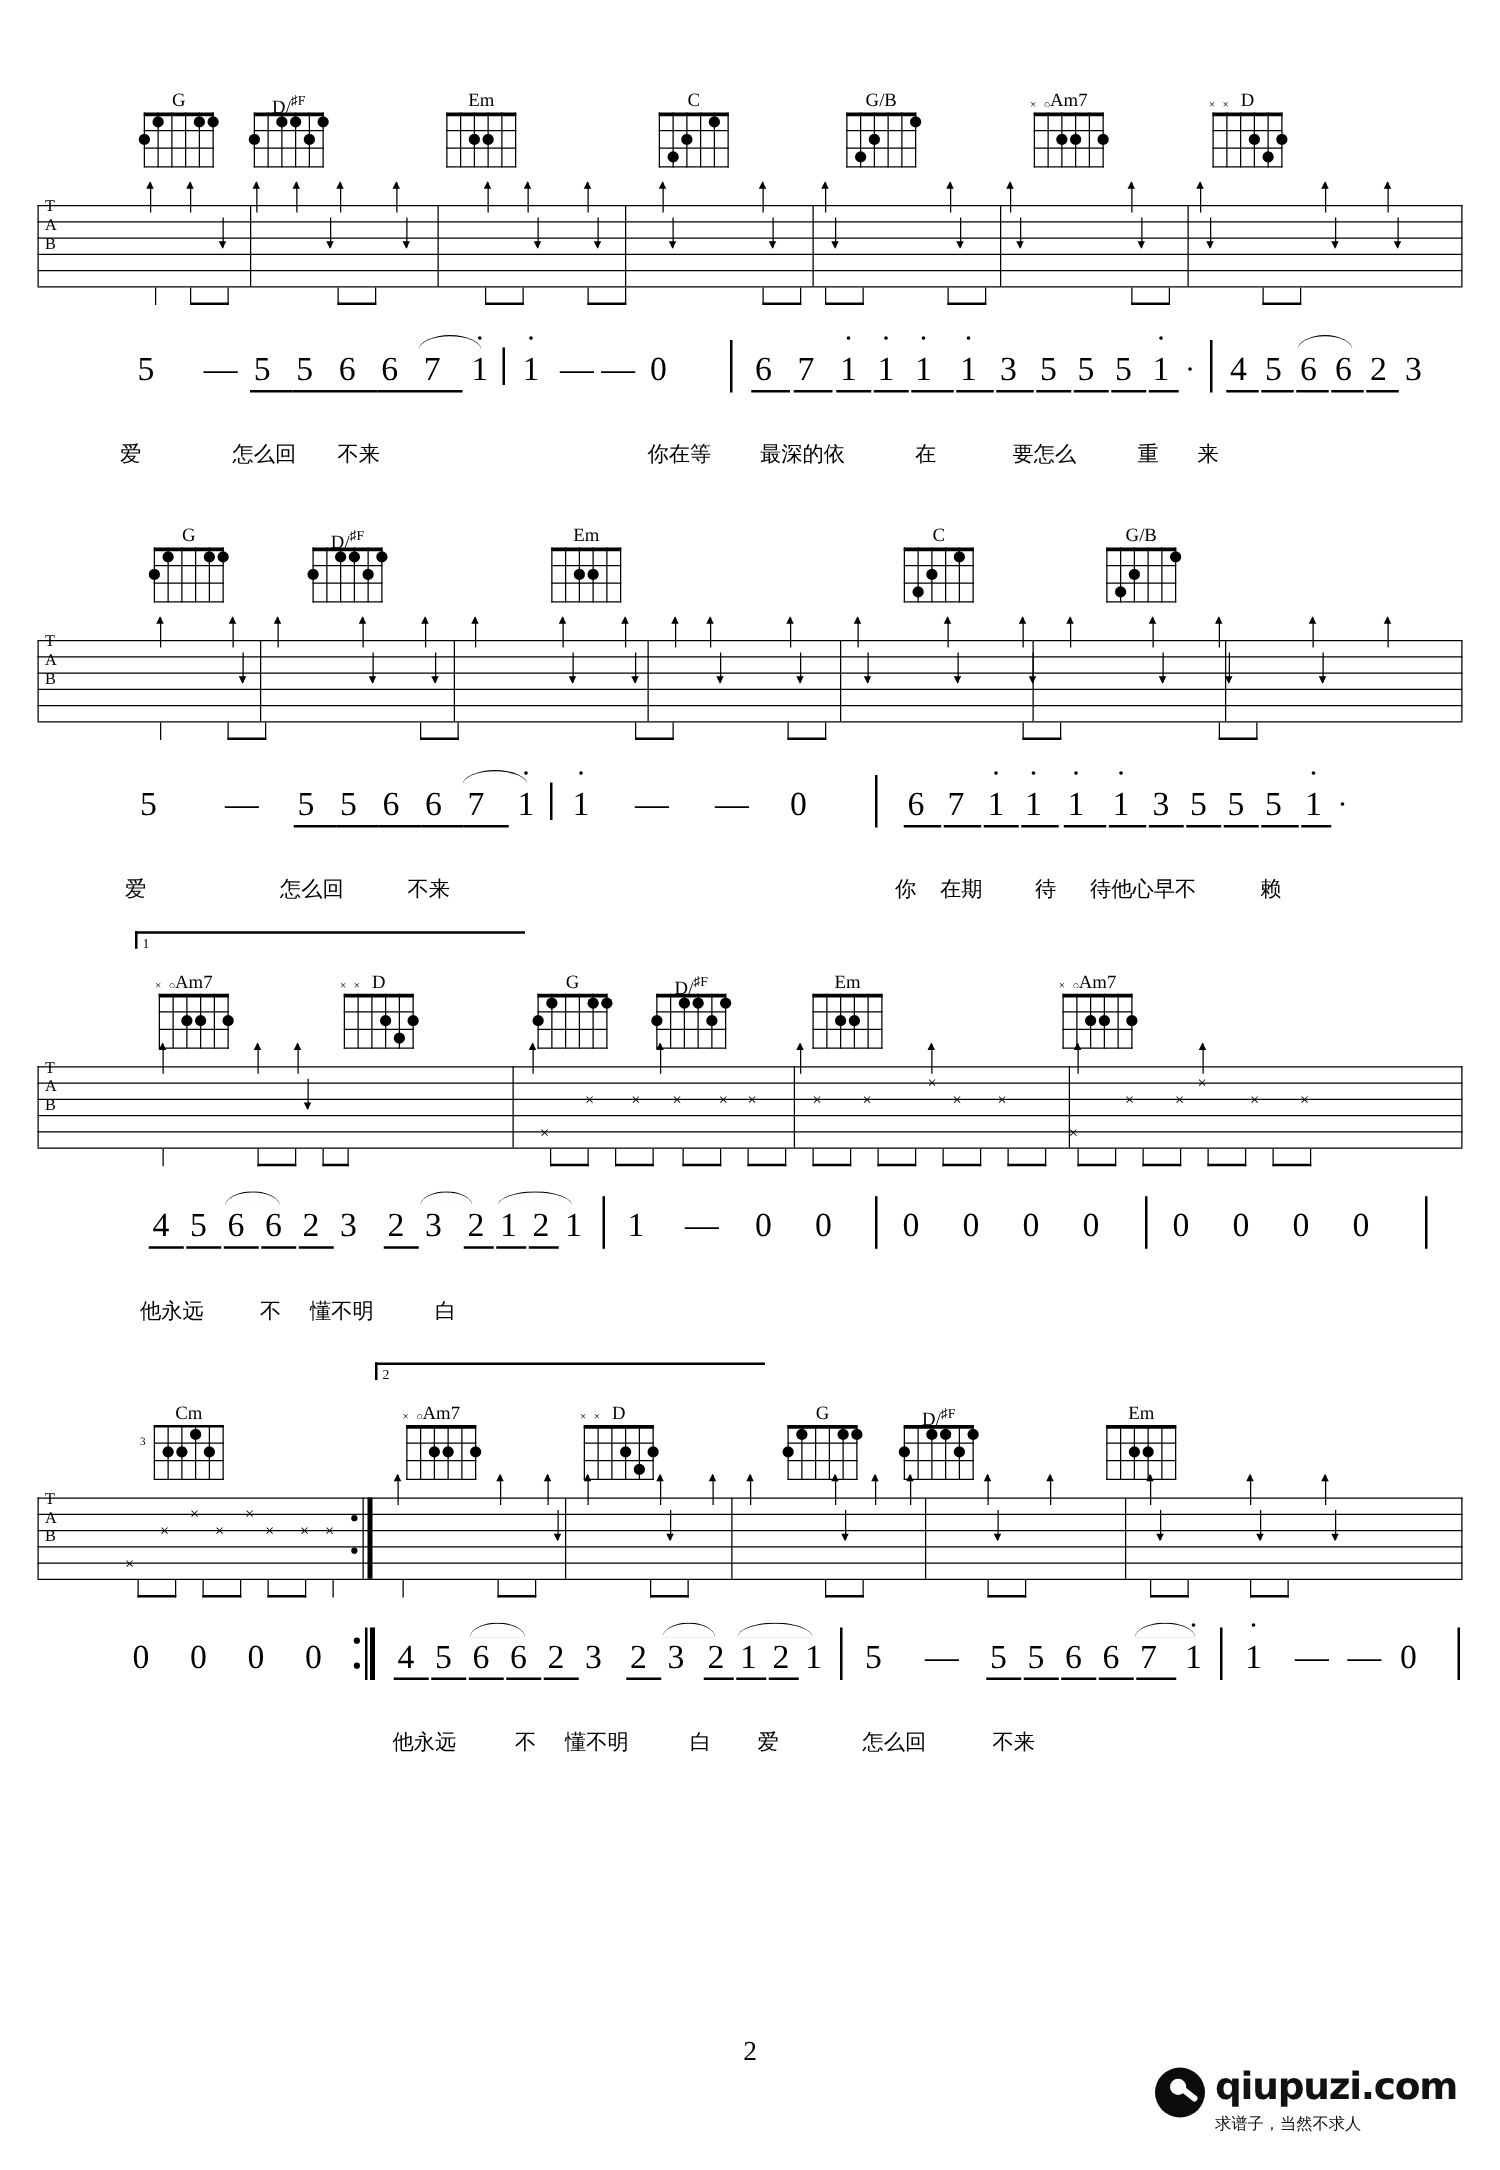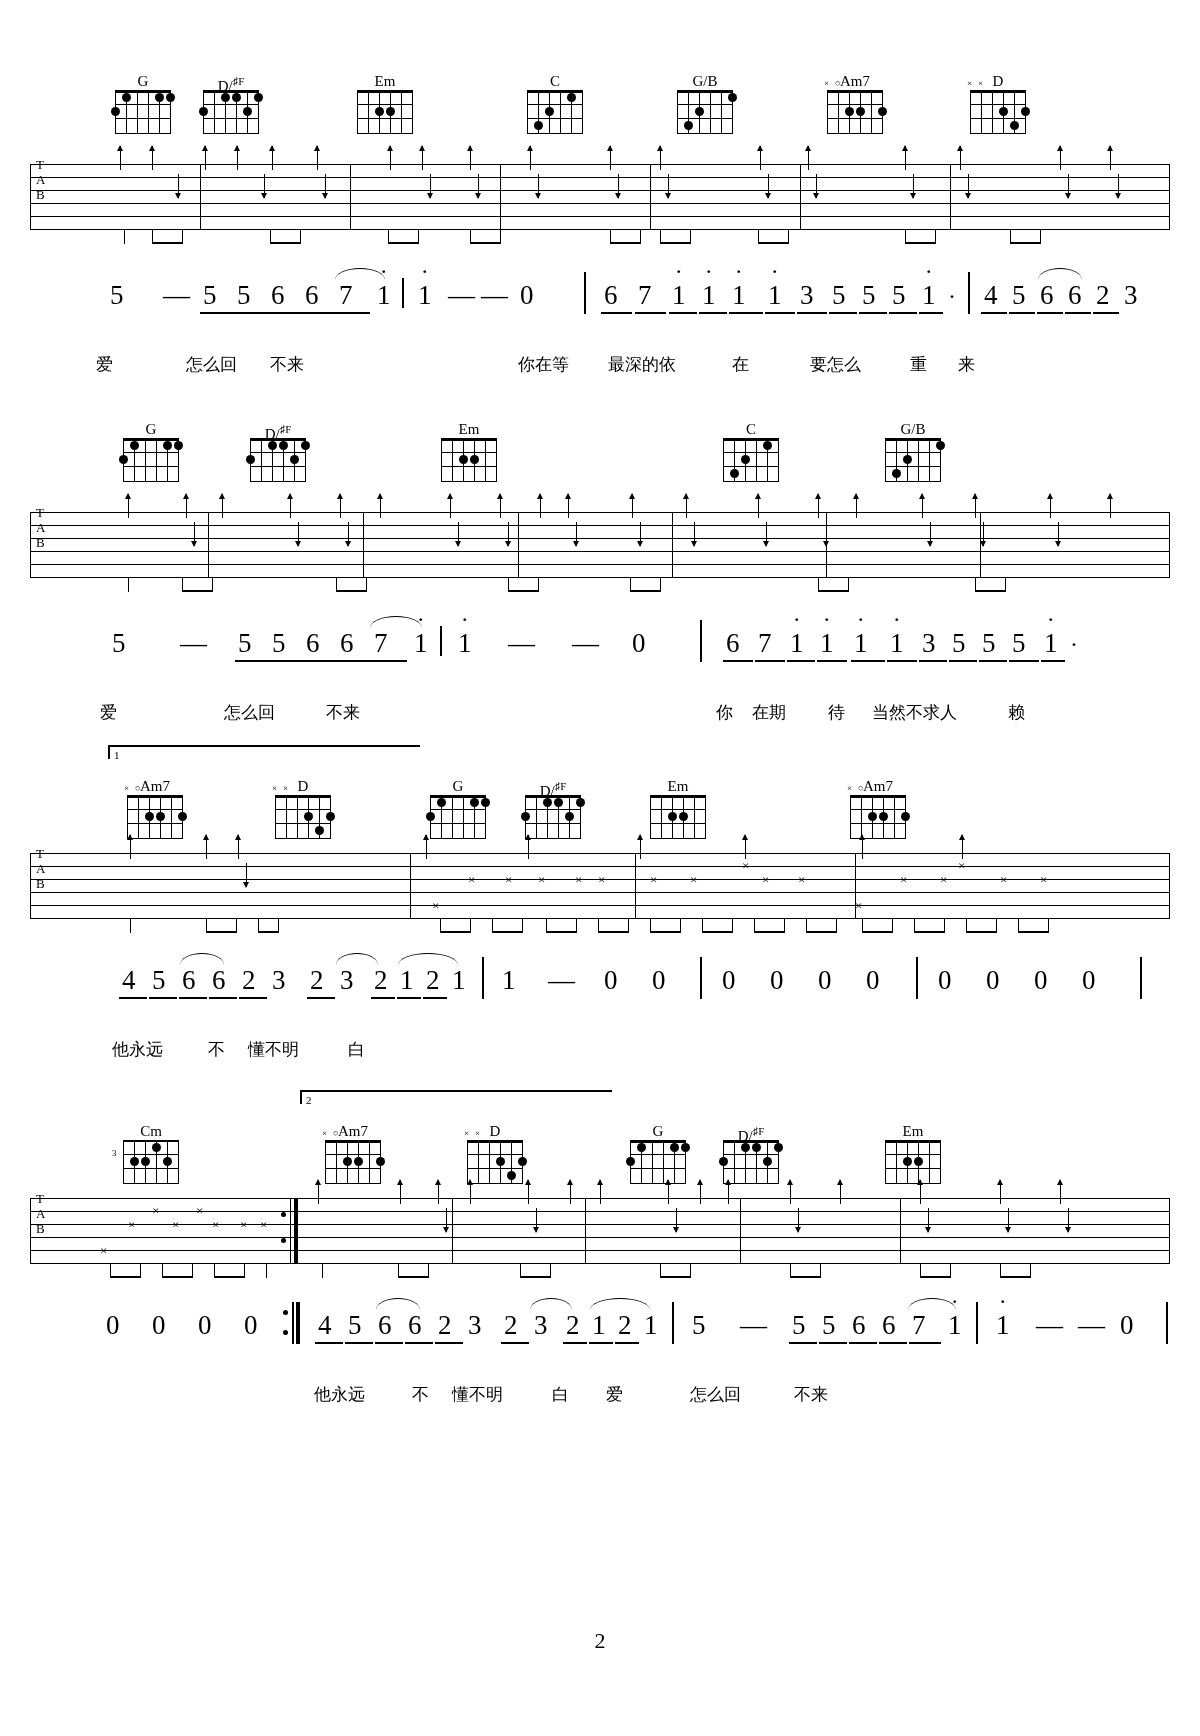--- a/index.html
+++ b/index.html
@@ -605,21 +605,21 @@
       <div class="uline" style="left:1041px;top:44px;width:24px;"></div>
     </div>
 
     <div style="position:relative;height:30px;top:20px;">
       <div class="ly" style="left:100px;top:0;">爱</div>
       <div class="ly" style="left:224px;top:0;">怎么回</div>
       <div class="ly" style="left:326px;top:0;">不来</div>
       <div class="ly" style="left:716px;top:0;">你</div>
       <div class="ly" style="left:752px;top:0;">在期</div>
       <div class="ly" style="left:828px;top:0;">待</div>
-      <div class="ly" style="left:872px;top:0;">当然不求人</div>
+      <div class="ly" style="left:872px;top:0;">待他心早不</div>
       <div class="ly" style="left:1008px;top:0;">赖</div>
     </div>
   </div>
 
   <div class="system" style="position:absolute;left:0;top:745px;">
     <div class="brace" style="left:108px;top:0;width:310px;">
       <div class="lbl">1</div>
     </div>
 
     <div class="chordrow" style="top:16px;">
@@ -1166,14 +1166,19 @@
       <div class="ly" style="left:452px;top:0;">懂不明</div>
       <div class="ly" style="left:552px;top:0;">白</div>
       <div class="ly" style="left:606px;top:0;">爱</div>
       <div class="ly" style="left:690px;top:0;">怎么回</div>
       <div class="ly" style="left:794px;top:0;">不来</div>
     </div>
   </div>
 
   <div class="pagenum" style="top:1628px;">2</div>
 
+  <div class="logo">
+    <div class="circ"></div>
+    <div class="txt">qiupuzi.com</div>
+    <div class="sub">求谱子，当然不求人</div>
+  </div>
 
 </div>
 
 </body></html>

